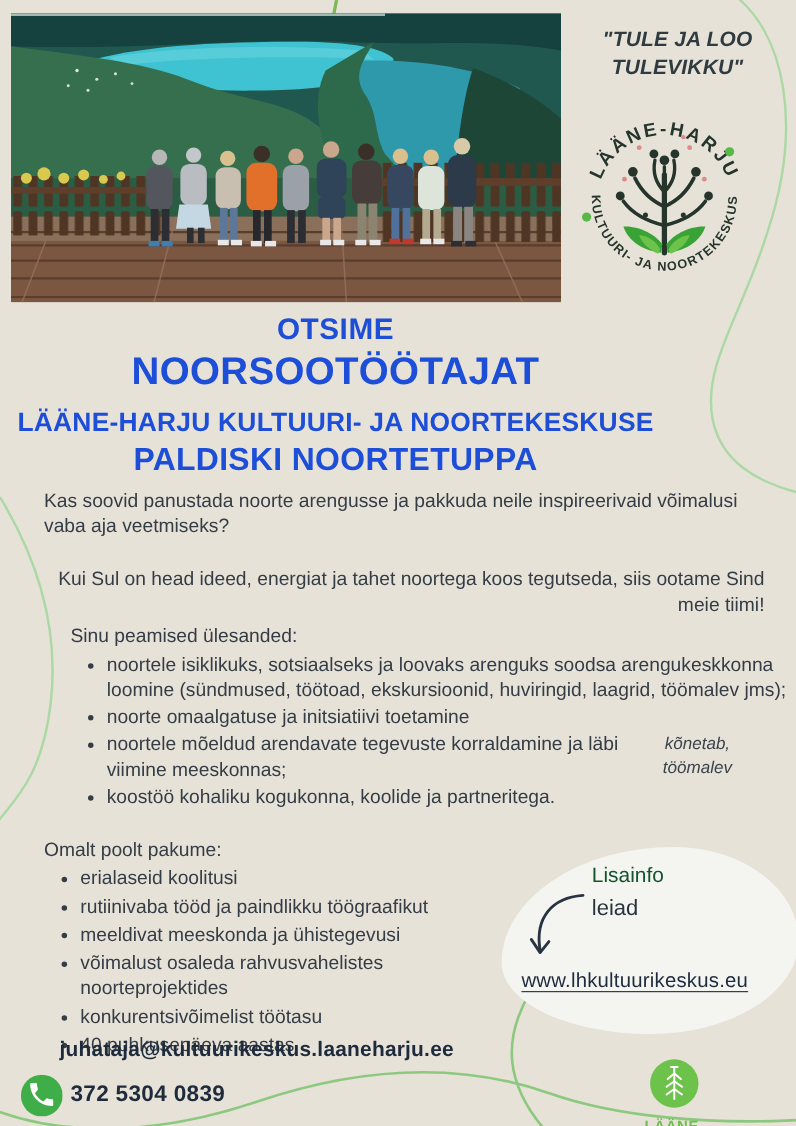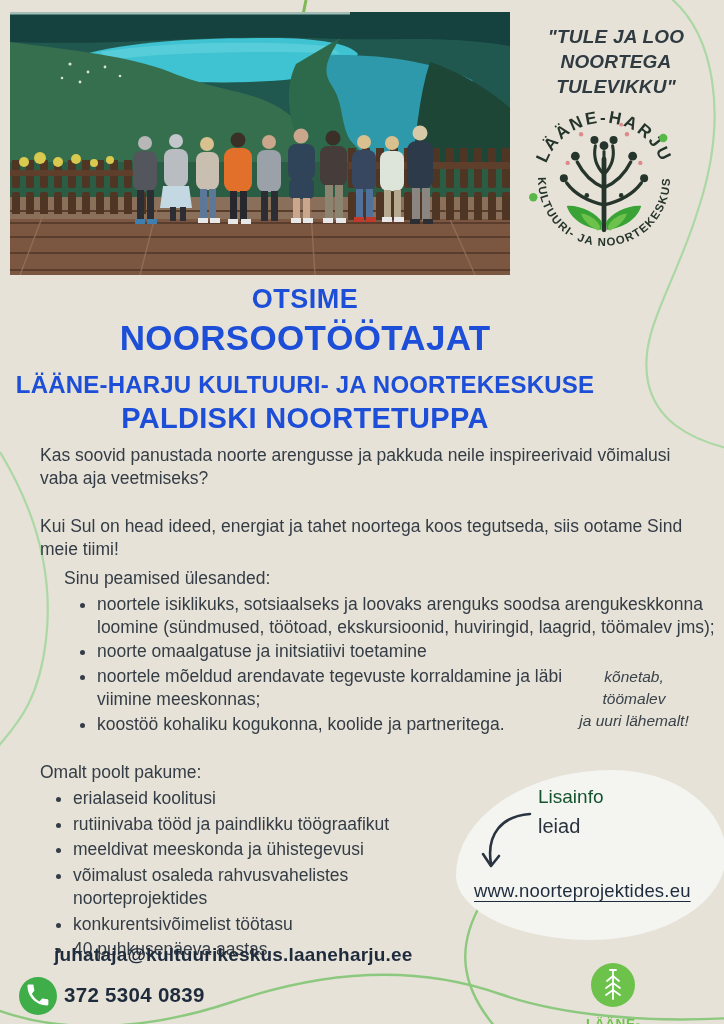--- a/index.html
+++ b/index.html
@@ -29,21 +29,21 @@
 
   
   .headings { position:absolute; left:0; top:284px; width:610px; text-align:center; color:#1d4ed8; }
   .h-kicker { font-size:27px; font-weight:800; letter-spacing:.5px; }
   .h-title  { font-size:35px; font-weight:800; letter-spacing:.3px; margin-top:3px; }
   .h-org    { font-size:24px; font-weight:700; letter-spacing:.2px; margin-top:13px; }
   .h-place  { font-size:29px; font-weight:800; letter-spacing:.3px; margin-top:3px; }
 
   
   .intro { position:absolute; left:40px; top:444px; width:655px; font-size:17.5px; line-height:1.34; }
-  .intro p + p { margin-top:24px; }
+  .intro p + p { margin-top:24px;text-align:right; }
 
   .tasks { position:absolute; left:40px; top:567px; width:655px; font-size:17.5px; line-height:1.3;margin-left:24px; }
   .tasks ul { list-style:disc; padding-left:33px; margin-top:3px; }
   .tasks li { margin-bottom:2px; }
   .tasks li:nth-child(3) { max-width:500px; }
 
   .offer { position:absolute; left:40px; top:761px; width:450px; font-size:17.5px; line-height:1.3; }
   .offer ul { list-style:disc; padding-left:33px; margin-top:3px; }
   .offer li { margin-bottom:3px; max-width:400px; }
 
@@ -232,21 +232,20 @@
             <rect x="412" y="176" width="8" height="33" fill="#8a8580"></rect>
             <rect x="400" y="207" width="10" height="5" fill="#2c2e33"></rect>
             <rect x="413" y="207" width="10" height="5" fill="#2c2e33"></rect>
           </g>
       </g>
     </svg>
   </div>
 
   <div class="quote">
     <span>"TULE JA LOO</span>
-    <span>NOORTEGA</span>
     <span>TULEVIKKU"</span>
   </div>
 
   <div class="badge">
     <svg width="172" height="172" viewBox="0 0 180 180">
       <defs>
         <path id="arcTop" d="M 26,92 A 64,64 0 0 1 154,92"></path>
         <path id="arcBot" d="M 21,88 A 69,69 0 0 0 159,88"></path>
       </defs>
       <text font-size="18" font-weight="bold" fill="#26352b" letter-spacing="2.5" font-family="Liberation Sans, DejaVu Sans, sans-serif">
@@ -313,21 +312,20 @@
       <li>noortele isiklikuks, sotsiaalseks ja loovaks arenguks soodsa arengukeskkonna loomine (sündmused, töötoad, ekskursioonid, huviringid, laagrid, töömalev jms);</li>
       <li>noorte omaalgatuse ja initsiatiivi toetamine</li>
       <li>noortele mõeldud arendavate tegevuste korraldamine ja läbi viimine meeskonnas;</li>
       <li>koostöö kohaliku kogukonna, koolide ja partneritega.</li>
     </ul>
   </div>
 
   <div class="side-note">
     <span>kõnetab,</span>
     <span>töömalev</span>
-    <span>ja uuri lähemalt!</span>
   </div>
 
   <div class="offer">
     <div>Omalt poolt pakume:</div>
     <ul>
       <li>erialaseid koolitusi</li>
       <li>rutiinivaba tööd ja paindlikku töögraafikut</li>
       <li>meeldivat meeskonda ja ühistegevusi</li>
       <li>võimalust osaleda rahvusvahelistes noorteprojektides</li>
       <li>konkurentsivõimelist töötasu</li>
@@ -335,21 +333,21 @@
     </ul>
   </div>
 
   <div class="blob">
     <div class="info-title">Lisainfo</div>
     <div class="info-sub">leiad</div>
     <svg class="arrow" width="70" height="70" viewBox="0 0 70 70" fill="none">
       <path d="M 58,6 C 30,8 14,26 19,56" stroke="#2a3340" stroke-width="2.6" stroke-linecap="round"></path>
       <path d="M 11,46 L 19,58 L 27,48" stroke="#2a3340" stroke-width="2.6" stroke-linecap="round" stroke-linejoin="round"></path>
     </svg>
-    <div class="info-url">www.noorteprojektides.eu</div>
+    <div class="info-url">www.lhkultuurikeskus.eu</div>
   </div>
 
   <div class="email">juhataja@kultuurikeskus.laaneharju.ee</div>
   <svg class="phone-icon" viewBox="0 0 24 24">
     <circle cx="12" cy="12" r="12" fill="#3fae49"></circle>
     <path d="M8.1 10.6c1.1 2.1 2.7 3.7 4.8 4.8l1.6-1.6c.2-.2.5-.3.75-.15.8.3 1.65.45 2.55.45.45 0 .75.3.75.75v2.4c0 .45-.3.75-.75.75-6.9 0-12.45-5.55-12.45-12.45 0-.45.3-.75.75-.75h2.4c.45 0 .75.3.75.75 0 .9.15 1.75.45 2.55.1.25 0 .55-.15.75l-1.45 1.75z" fill="#ffffff"></path>
   </svg>
   <div class="phone">372 5304 0839</div>
 
   <div class="vald">

